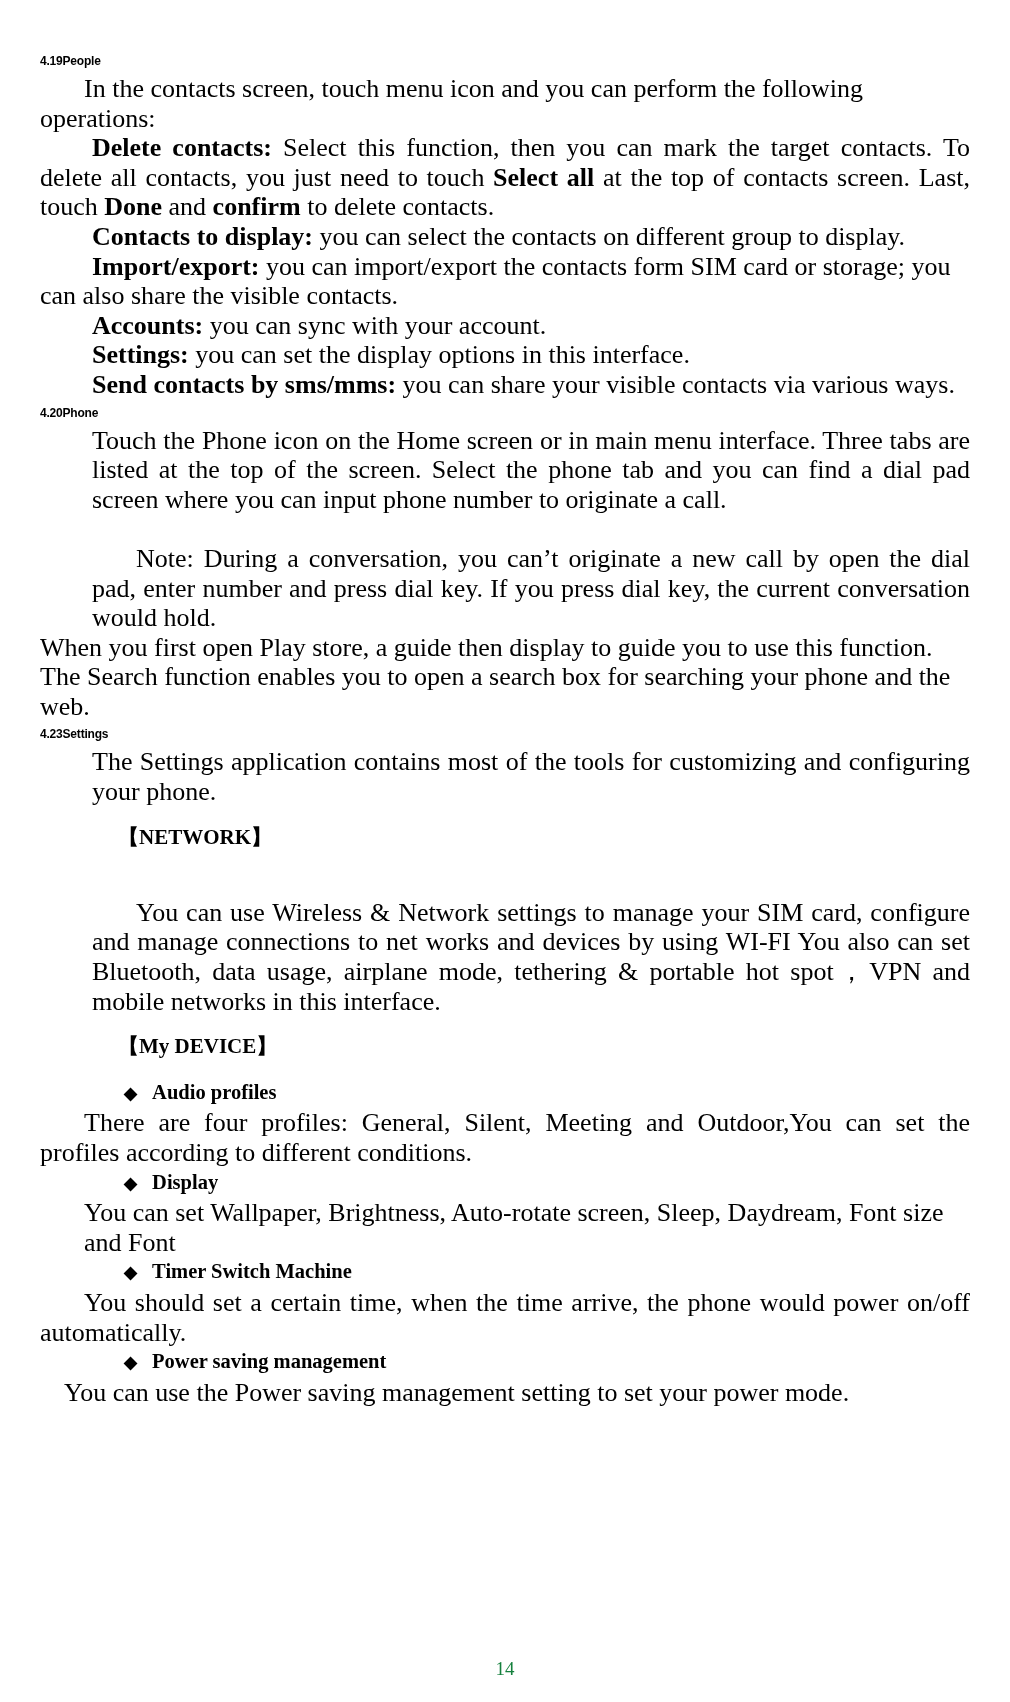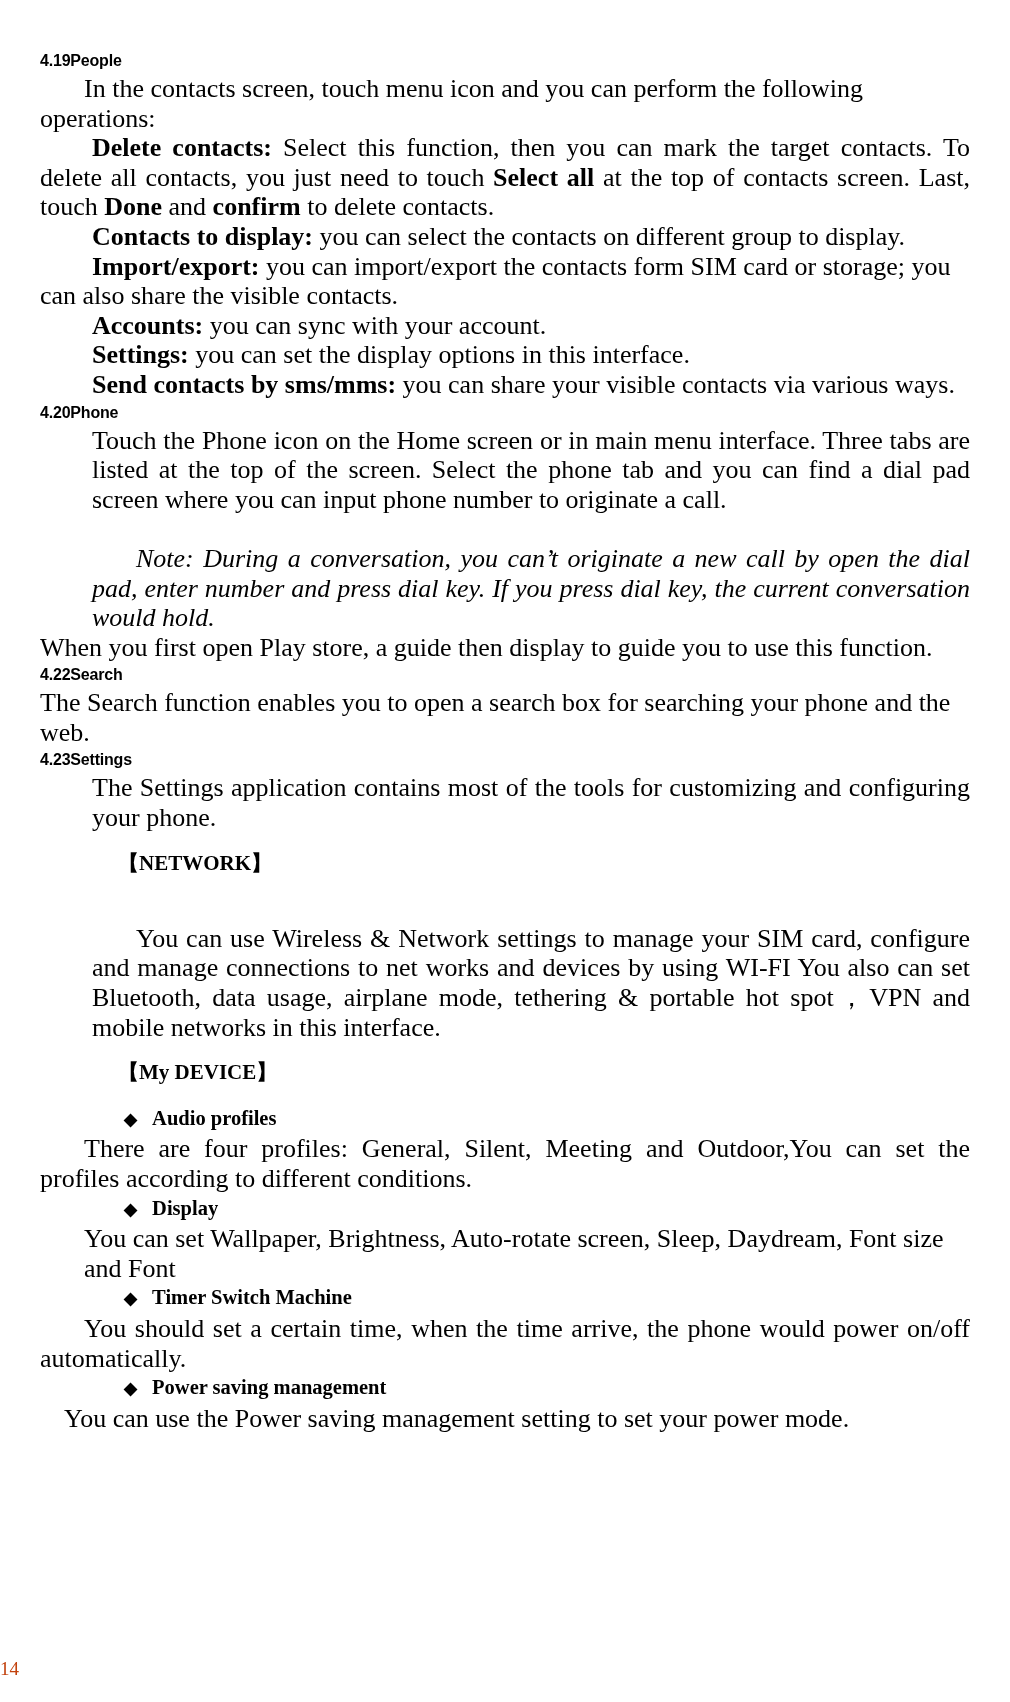--- a/index.html
+++ b/index.html
@@ -25,36 +25,36 @@
   .body-text {
     font-family: "Liberation Serif", serif;
     font-size: 26px;
     line-height: 29.6px;
     color: #000;
     margin: 0;
   }
   h2.section-heading {
     font-family: "Liberation Sans", sans-serif;
     font-weight: bold;
-    font-size: 16px;
+    font-size: 12px;
     line-height: 26px;
     margin: 0;
     padding: 0;
     letter-spacing: -0.2px;
     color: #000;
   }
   .h-gap-before { margin-top: 17px; }
   .h-gap-after  { margin-top: 9px; }
   .para { margin: 0; }
   .indent-1 { text-indent: 44px; }
   .indent-2 { text-indent: 52px; }
   .just { text-align: justify; text-justify: inter-word; }
   .blk-indent { margin-left: 44px; }
   b, .bold { font-weight: bold; }
-  .ital { font-style: italic; }
+  .ital { }
   .cjk-bracket-head {
     font-family: "Liberation Serif", serif;
     font-weight: bold;
     font-size: 21px;
     line-height: 29.6px;
     margin: 16px;
     margin-left: 78px;
   }
   .bullet-row {
     display: flex;
@@ -70,23 +70,24 @@
     line-height: 29.6px;
     margin-right: 15px;
     display: inline-block;
   }
   .spacer-line { height: 29.6px; }
   .page-number {
     position: absolute;
     left: 0;
     right: 0;
     bottom: 22px;
+    text-align: center;
     font-family: "Liberation Serif", serif;
     font-size: 19px;
-    color: #c2410c;
+    color: #15803d;
   }
 </style>
 </head>
 <body>
 
 <div class="page">
 
   <h2 class="section-heading">4.19People</h2>
 
   <p class="body-text para indent-1 h-gap-after">
@@ -121,21 +122,20 @@
 
   <p class="body-text para just blk-indent indent-2 h-gap-after" style="margin-left:52px;text-indent:0;">Touch the Phone icon on the Home screen or in main menu interface. Three tabs are listed at the top of the screen. Select the phone tab and you can find a dial pad screen where you can input phone number to originate a call.</p>
 
   <div class="spacer-line"></div>
 
   <p class="body-text para just ital" style="margin-left:52px;text-indent:44px;">Note: During a conversation, you can’t originate a new call by open the dial pad, enter number and press dial key. If you press dial key, the current conversation would hold.</p>
 
 
   <p class="body-text para h-gap-after">When you first open  Play store, a guide then display to guide you to use this function.</p>
 
-  <h2 class="section-heading h-gap-before">4.22Search</h2>
 
   <p class="body-text para h-gap-after">The Search function enables you to open a search box for searching your phone and the web.</p>
 
   <h2 class="section-heading h-gap-before">4.23Settings</h2>
 
   <p class="body-text para just h-gap-after" style="margin-left:52px;text-indent:0;">The Settings application contains most of the tools for customizing and configuring your phone.</p>
 
   <p class="cjk-bracket-head">【NETWORK】</p>
 
   <div class="spacer-line"></div>

